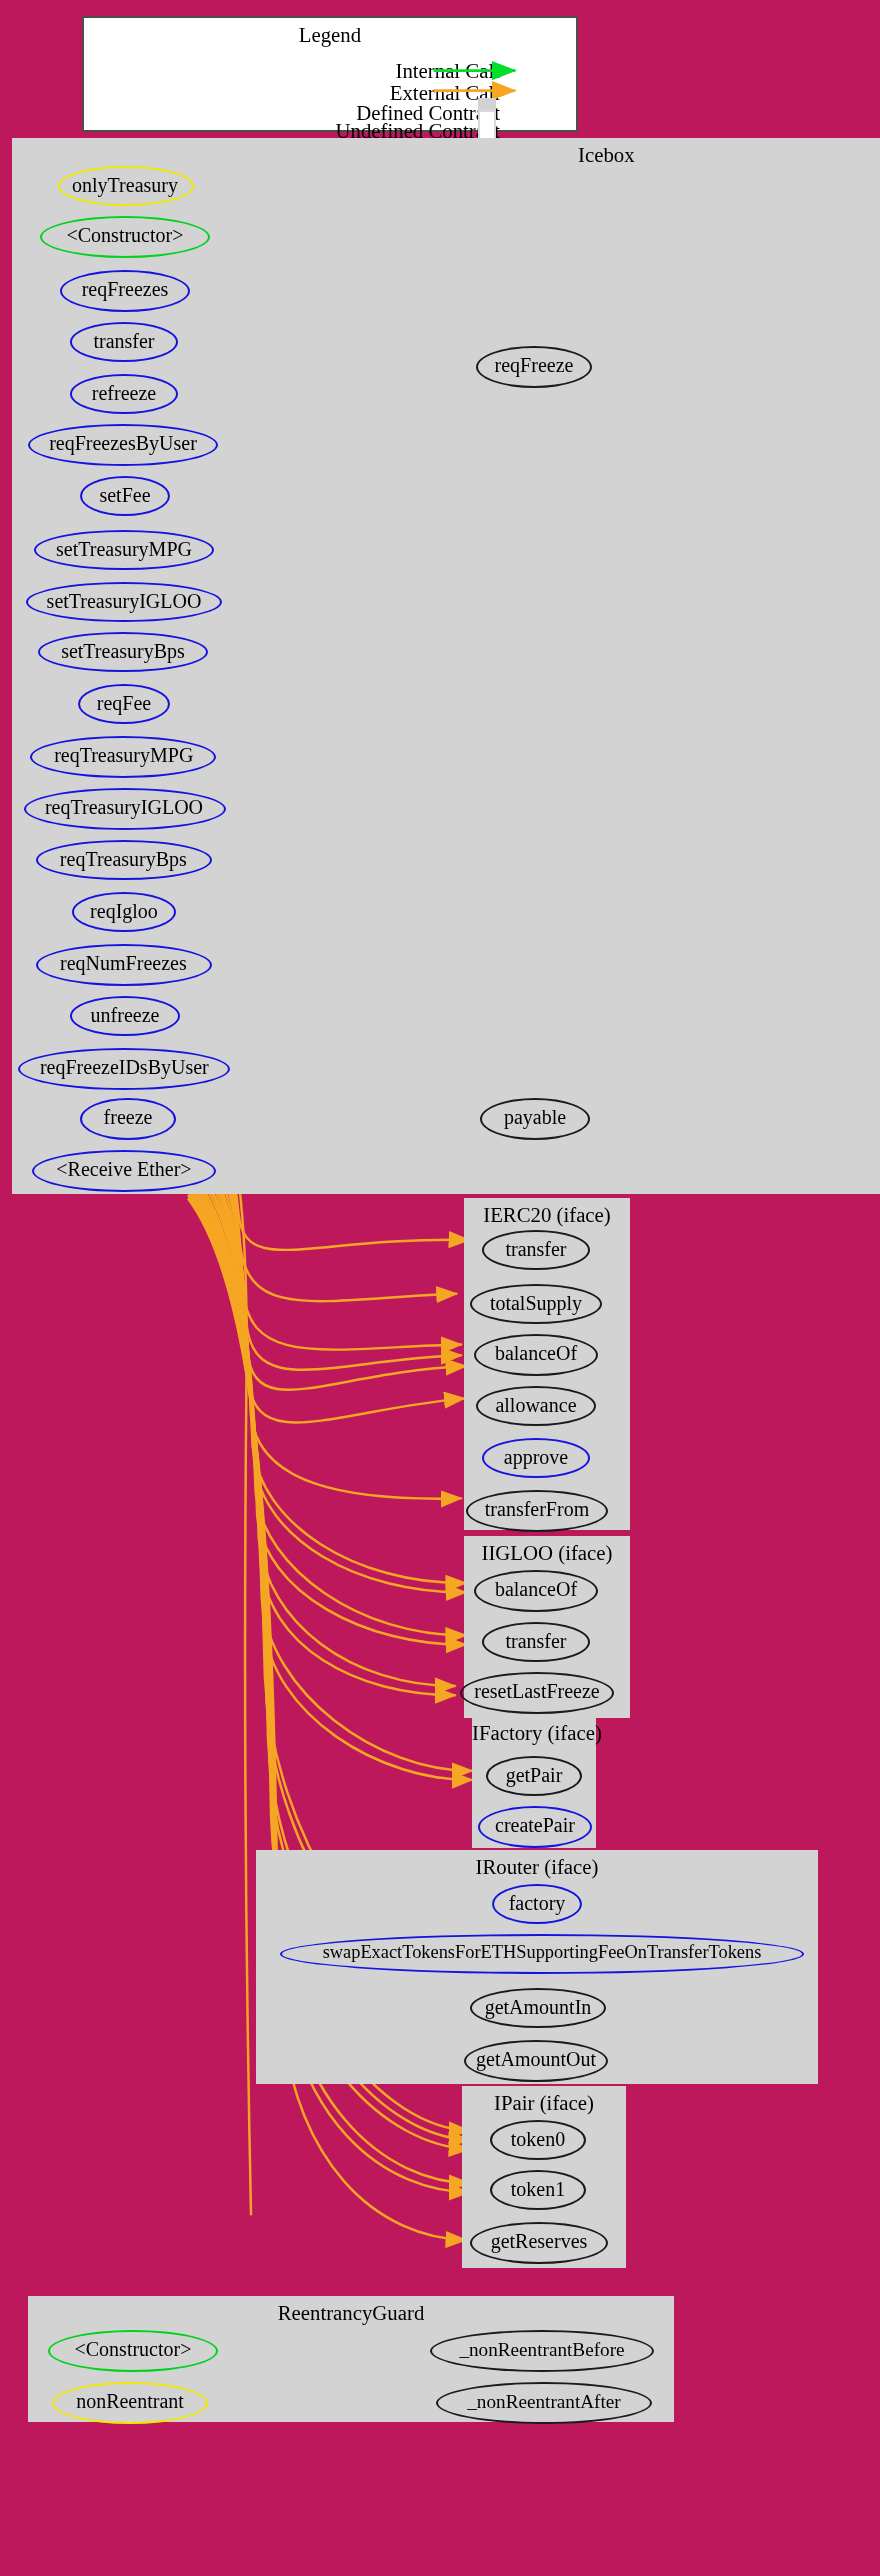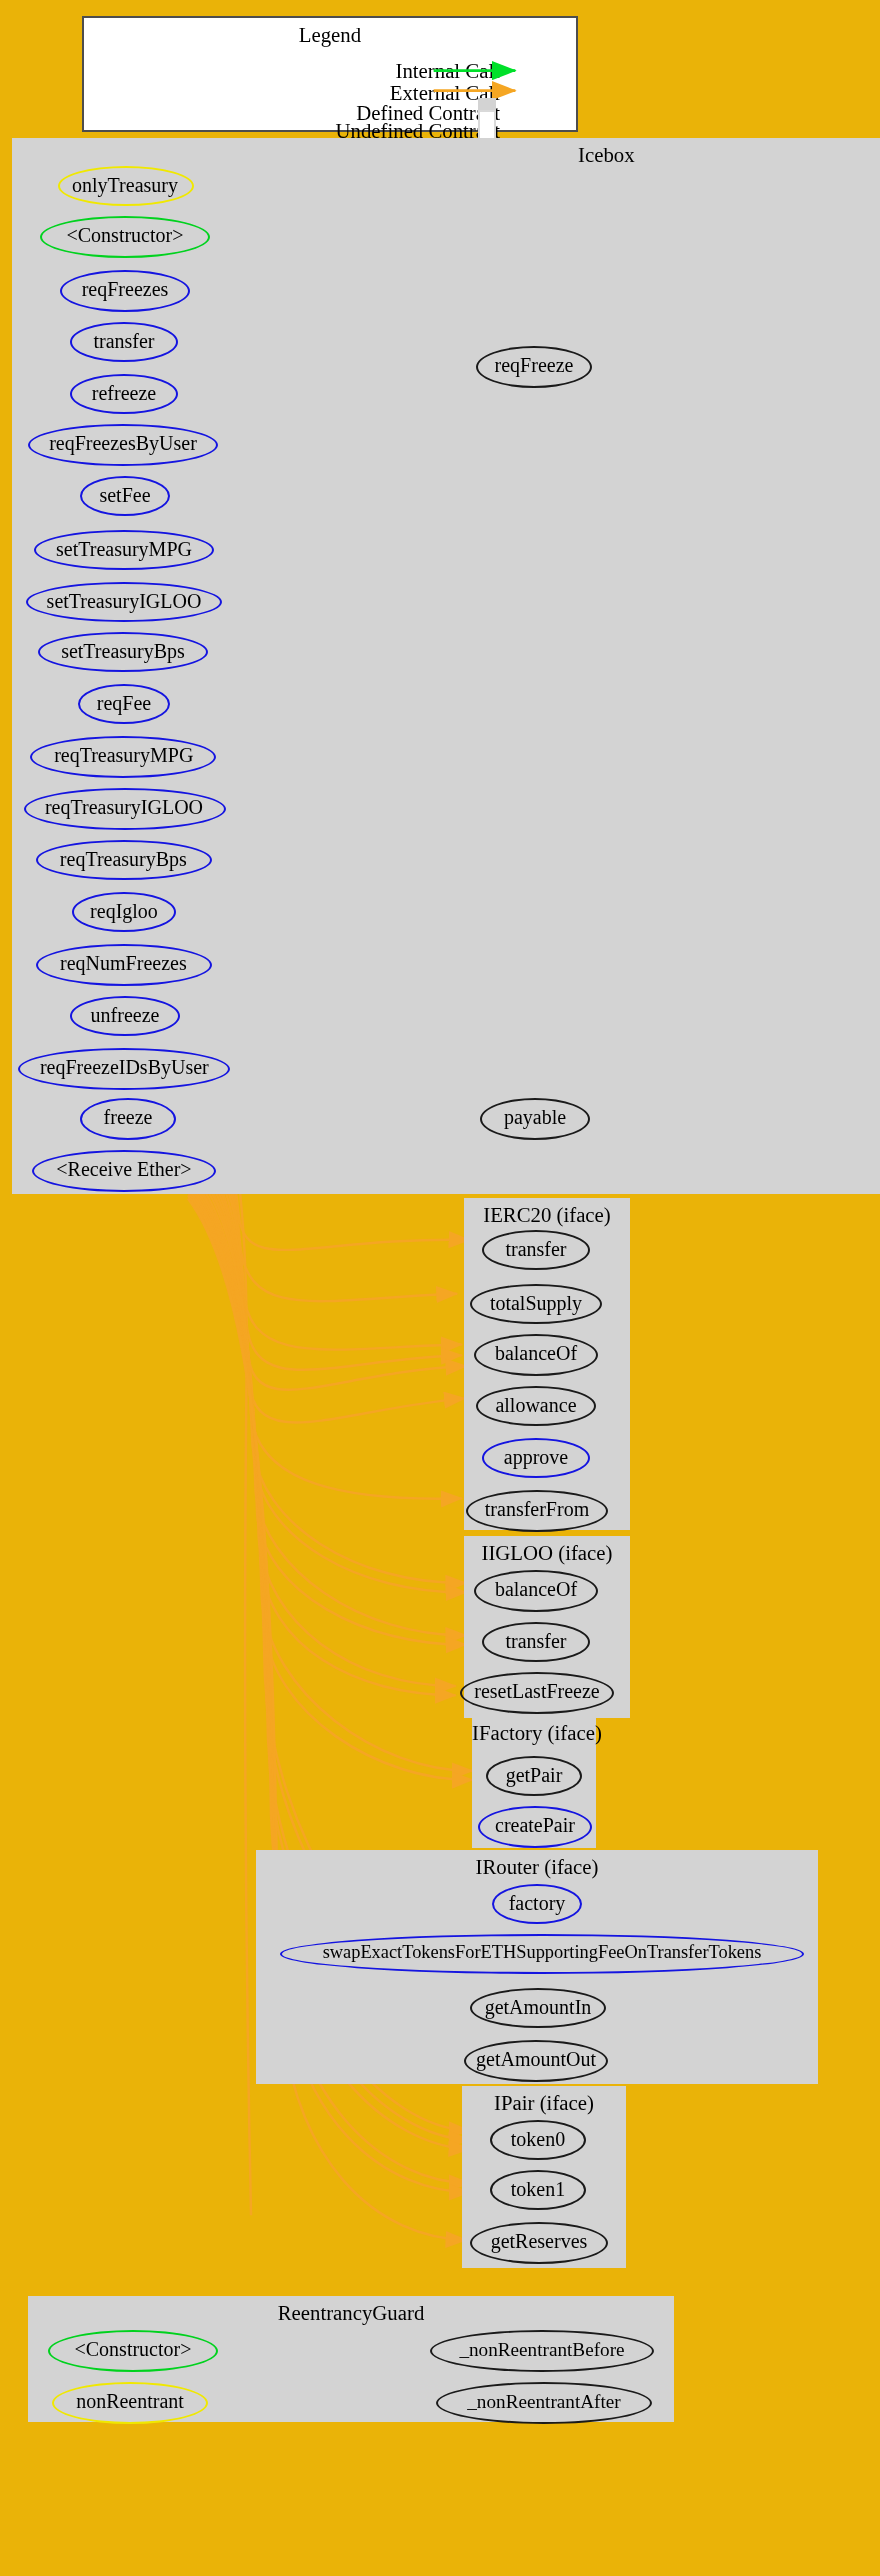--- a/index.html
+++ b/index.html
@@ -1,17 +1,17 @@
 <!DOCTYPE html>
 <html style="font-size:12.3px"><head>
 <meta charset="utf-8">
 <style>
   html,body{margin:0;padding:0;background:#ffffff;}
   body{font-family:"Liberation Serif", serif;color:#000;}
-  #canvas{position:relative;width:881px;height:2576px;overflow:hidden;background:#eab308;}
+  #canvas{position:relative;width:881px;height:2576px;overflow:hidden;background:#be185d;}
   svg#edges{position:absolute;left:0;top:0;width:881px;height:2576px;pointer-events:none;}
 
   .cluster{position:absolute;box-sizing:border-box;}
   .cluster.legend{background:#ffffff;border:1.5px solid #4d4d4d;}
   .cluster.grey{background:#d3d3d3;border:0;}
   .cluster-title{position:absolute;left:0;right:0;text-align:center;font-size:10.4px;color:#000;white-space:nowrap;}
 
   .node{position:absolute;display:flex;align-items:center;justify-content:center;
         box-sizing:border-box;border-radius:50%;border-width:1.1px;border-style:solid;
         background:transparent;text-align:center;line-height:1.05;}

